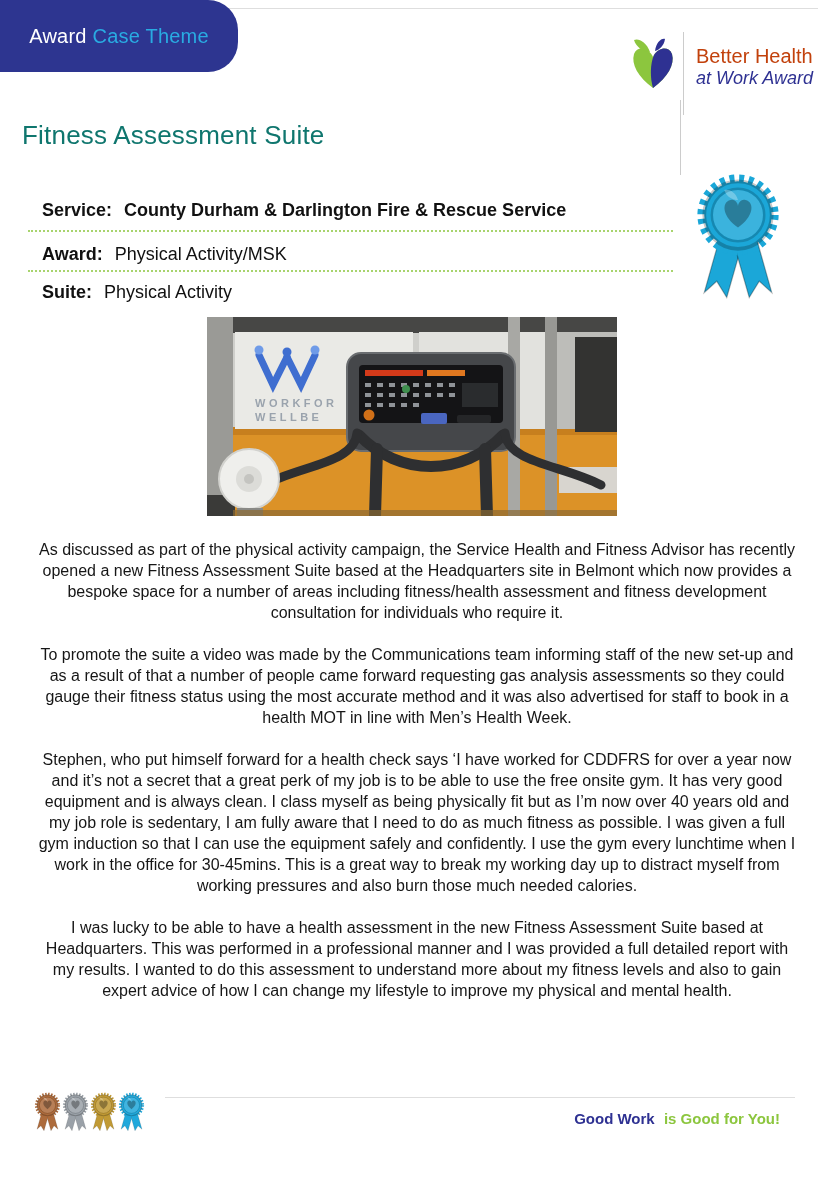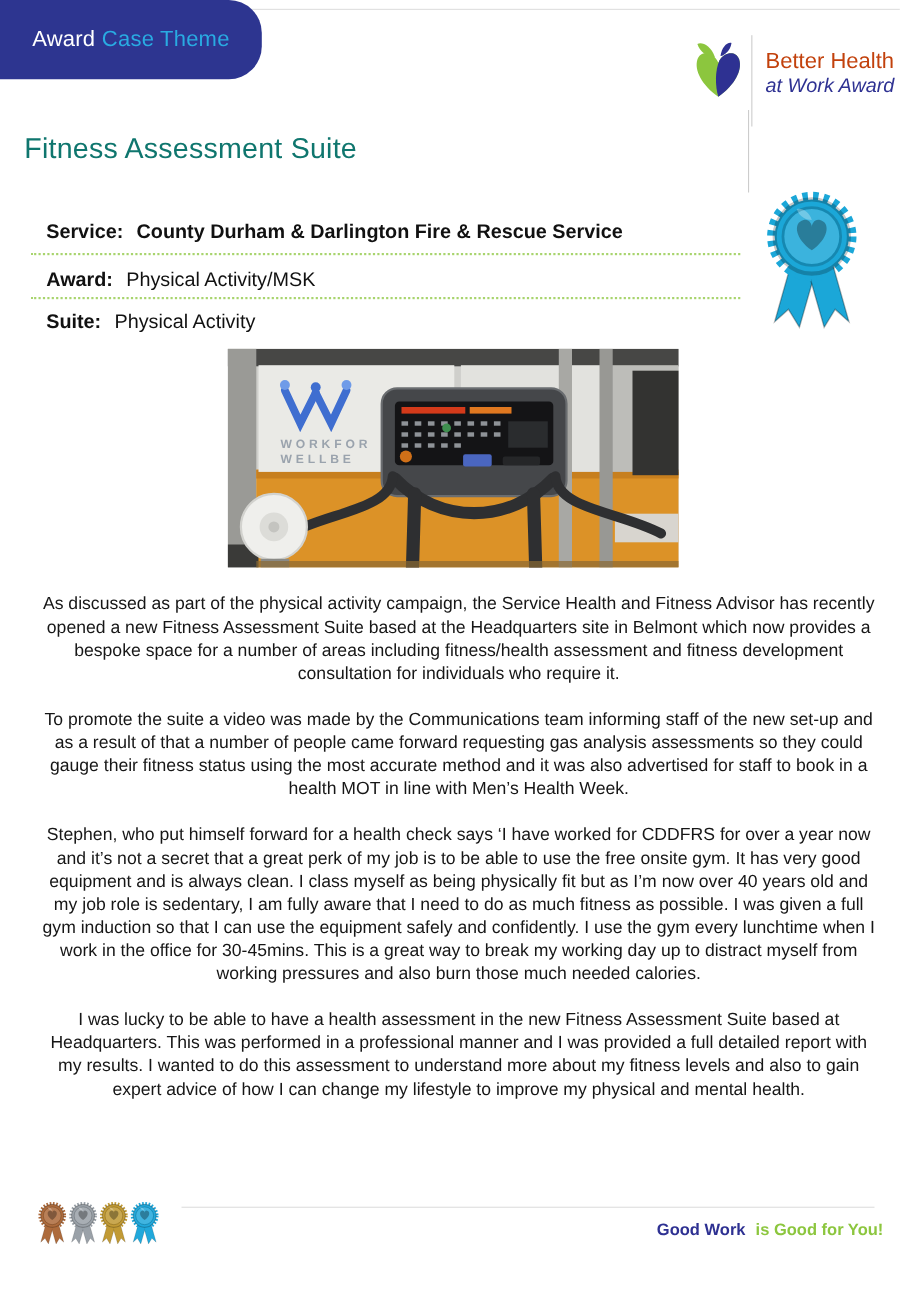--- a/index.html
+++ b/index.html
@@ -49,21 +49,21 @@
   .body-copy {
     position:absolute; left:37px; top:539px; width:760px;
     font-size:16px; line-height:21px; color:#161616;
   }
   .body-copy p { margin:0 0 21px 0;text-align:center; }
 
   
   .footer-rosettes { position:absolute; left:32px; top:1091px; display:flex; }
   .footer-rosettes svg { margin-right:-3px; }
   .tagline {
-    position:absolute; right:25px; top:1110px;
+    position:absolute; right:48px; top:1110px;
     font-size:15px; font-weight:bold; white-space:nowrap;
   }
   .tagline .gw { color:#2e3192; }
   .tagline .gy { color:#8cc63e; margin-left:5px; }
 </style>
 </head>
 <body>
 
 <div id="page">
 

